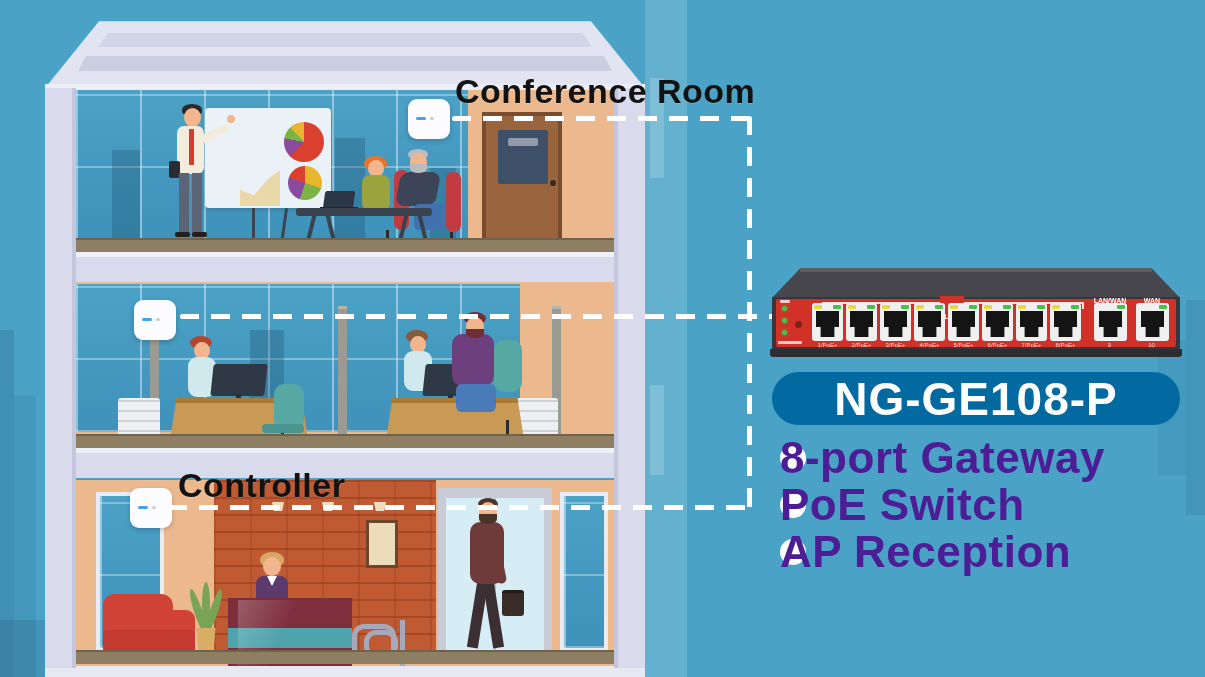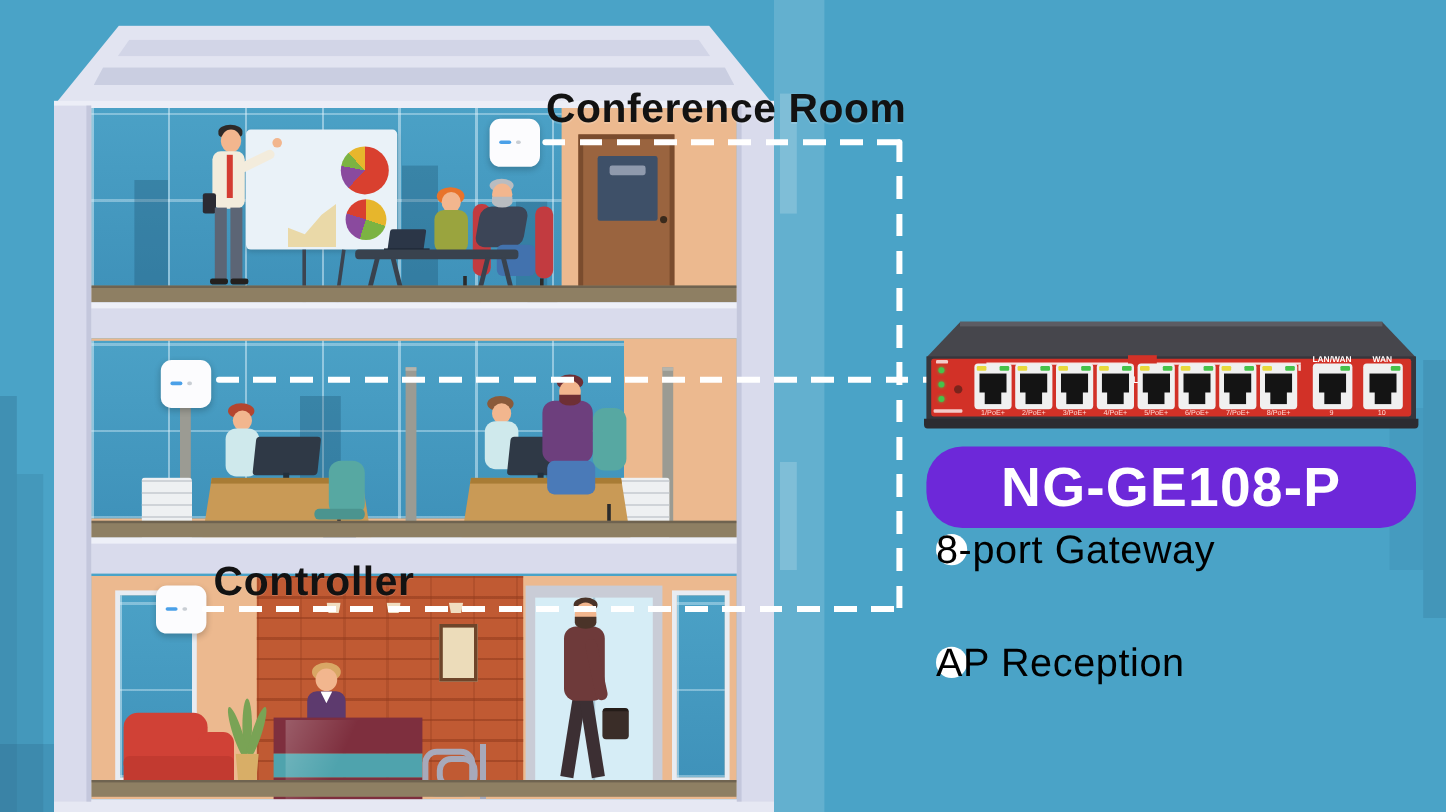--- a/index.html
+++ b/index.html
@@ -195,26 +195,26 @@
   .port{top:303px;width:31px;height:38px;background:#f0f0f0;border-radius:3px;}
   .port .jack{left:4px;top:8px;width:23px;height:26px;background:#141414;
     clip-path:polygon(0 0,100% 0,100% 62%,80% 62%,80% 100%,20% 100%,20% 62%,0 62%);}
   .port .led{top:2px;width:8px;height:4px;border-radius:1px;}
   .port .led-y{left:2px;background:#e8d93c;}
   .port .led-g{right:2px;background:#46c24a;}
   .port .port-label{left:-6px;top:39px;width:43px;text-align:center;font-size:6px;color:#ffd9d4;line-height:7px;}
   .port-up{width:33px;}
 
   
-  .pill{left:772px;top:372px;width:408px;height:68px;background:#6d28d9;border-radius:30px;
+  .pill{left:772px;top:372px;width:408px;height:53px;background:#0369a1;border-radius:30px;
     display:flex;align-items:center;justify-content:center;}
   .pill .model{position:static;font-size:46px;font-weight:700;color:#fff;letter-spacing:1px;}
   .feature-row{left:780px;width:420px;height:40px;display:flex;align-items:center;gap:4px;}
   .feature-row .bullet{position:static;width:26px;height:26px;border-radius:50%;background:#fff;flex:0 0 auto;}
-  .feature-row .ftext{position:static;font-size:33px;font-weight:400;color:#000000;letter-spacing:.5px;white-space:nowrap;}
+  .feature-row .ftext{position:static;font-size:44px;font-weight:700;color:#4c1d95;letter-spacing:.5px;white-space:nowrap;}
 </style>
 </head>
 <body>
 
 <div id="stage">
 
   <div class="bg-strip"></div>
   <div class="bg-lite1"></div>
   <div class="bg-lite2"></div>
   <div class="bg-sil-l1"></div>
@@ -500,18 +500,22 @@
     <span class="port-label">10</span>
   </div>
 
   <div class="pill">
     <span class="model">NG-GE108-P</span>
   </div>
   <div class="feature-row" style="top:438px;">
     <span class="bullet"></span>
     <span class="ftext">8-port Gateway</span>
   </div>
+  <div class="feature-row" style="top:485px;">
+    <span class="bullet"></span>
+    <span class="ftext">PoE Switch</span>
+  </div>
   <div class="feature-row" style="top:532px;">
     <span class="bullet"></span>
     <span class="ftext">AP Reception</span>
   </div>
 
 </div>
 
 </body></html>

